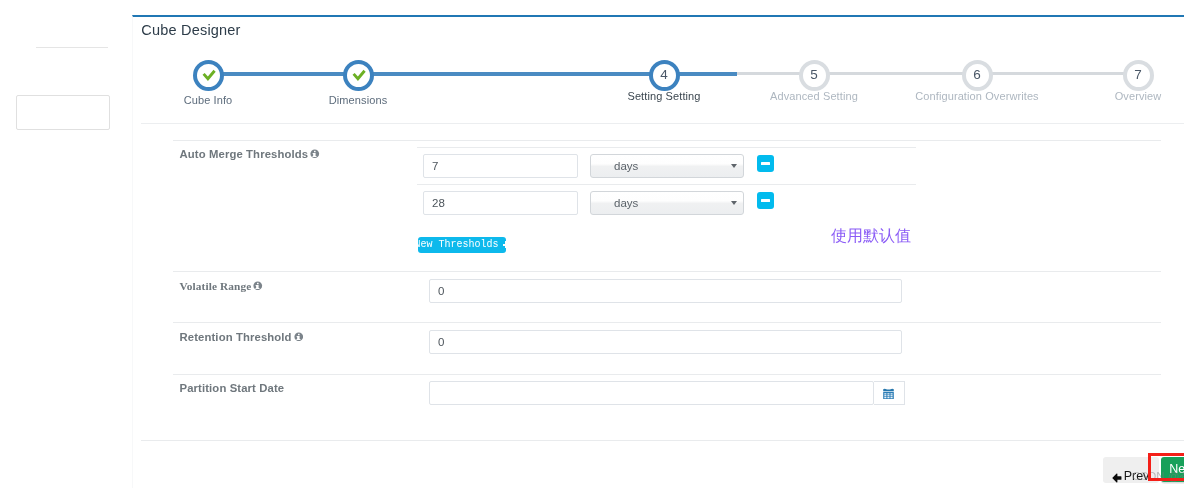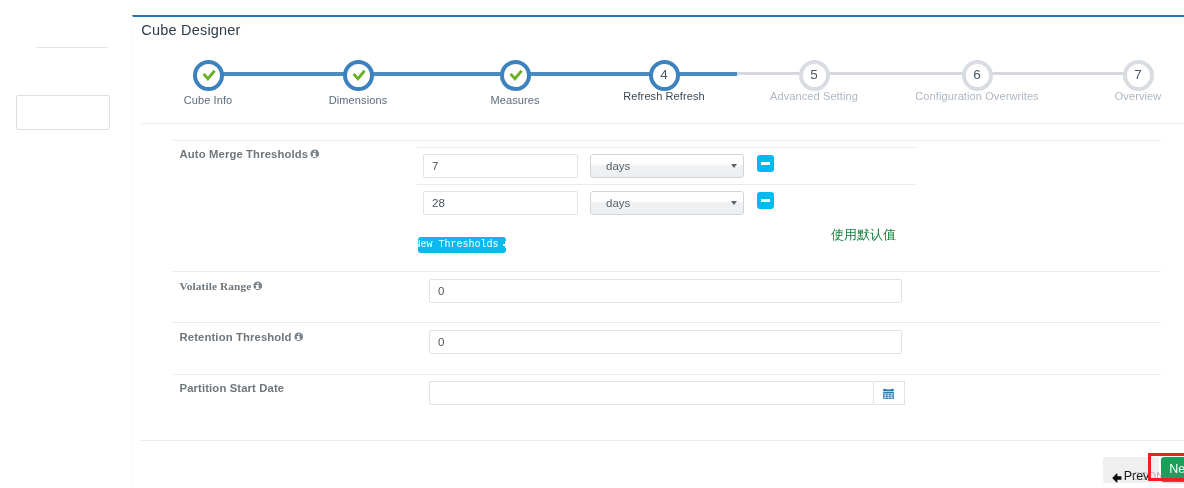--- a/index.html
+++ b/index.html
@@ -35,35 +35,35 @@
 
   
   .form{position:absolute;left:-97px;top:-17.2px;width:1184px;height:488px;pointer-events:none;}
   .flabel{position:absolute;font-family:"Liberation Sans",sans-serif;font-size:11.3px;font-weight:bold;color:#6f777d;letter-spacing:.12px;white-space:nowrap;line-height:1;}
   .fhr{position:absolute;height:1px;background:#e9ebed;}
   .fld{position:absolute;box-sizing:border-box;border:1px solid #dfe3e8;border-radius:2px;background:#fff;
        font-family:"Liberation Sans",sans-serif;font-size:11.5px;color:#4c545b;padding:0 8px;line-height:1;
        display:flex;align-items:center;padding-top:1px;}
   .sel{position:absolute;box-sizing:border-box;border:1px solid #d2d6da;border-radius:3px;
        background:linear-gradient(to bottom,#ffffff 0%,#fefefe 40%,#f0f1f2 52%,#eceef0 100%);
-       font-family:"Liberation Sans",sans-serif;font-size:11.5px;color:#5c636a;padding:0 15px;
+       font-family:"Liberation Sans",sans-serif;font-size:11.5px;color:#5c636a;padding:0 23px;
        display:flex;align-items:center;padding-top:1px;}
   .caret{position:absolute;right:6px;top:50%;margin-top:-2px;width:0;height:0;
          border-left:3px solid transparent;border-right:3px solid transparent;border-top:4.5px solid #5e646a;}
   .minus-btn{position:absolute;background:#02bbee;border-radius:3px;display:flex;align-items:center;justify-content:center;}
   .minus-btn i{display:block;width:9px;height:3px;background:#fff;border-radius:.5px;}
   .info-i{display:inline-block;width:9.5px;height:9.5px;margin-left:2px;vertical-align:-0.5px;}
   .newbtn{position:absolute;background:#0db9ec;border-radius:3px;color:#fff;font-size:10px;
           font-family:"Liberation Sans",sans-serif;display:flex;align-items:center;justify-content:center;gap:4px;
           letter-spacing:0px;white-space:nowrap;line-height:1;}
   .plus{position:relative;display:inline-block;width:7px;height:7px;flex:none;}
   .plus:before,.plus:after{content:"";position:absolute;background:#fff;}
   .plus:before{left:2.4px;top:0;width:2.4px;height:7px;}
   .plus:after{left:0;top:2.4px;width:7px;height:2.4px;}
-  .redtext{position:absolute;color:#15803d;font-size:13px;font-family:"DejaVu Sans",sans-serif;white-space:nowrap;line-height:1;}
+  .redtext{position:absolute;color:#8b5cf6;font-size:16px;font-family:"DejaVu Sans",sans-serif;white-space:nowrap;line-height:1;}
 
   
   .prevbtn{position:absolute;box-sizing:border-box;background:#efefef;border:none;border-radius:3px;
            display:flex;align-items:flex-end;justify-content:center;gap:2px;
            font-family:"Liberation Sans",sans-serif;font-size:12.5px;color:#141414;padding:0;line-height:1;}
   .nextbtn{position:absolute;box-sizing:border-box;background:#17a05a;border-radius:3px;
            display:flex;align-items:center;justify-content:flex-end;gap:1px;
            font-family:"Liberation Sans",sans-serif;font-size:12.5px;color:#ffffff;padding:0 8px 0 0;line-height:1;
            box-shadow:0 1.5px 0 rgba(0,0,0,.14);}
   .arrow-l,.arrow-r{display:block;flex:none;}
@@ -85,24 +85,21 @@
     <div class="panel-title">Cube Designer</div>
     <div class="stepper" id="stepper">
         <div class="trackbase" style="left:75px;width:930px"></div>
         <div class="trackfill" style="left:75px;width:529px"></div>
         <div class="step done" style="left:75px"><div class="circ"><svg class="chk" viewBox="0 0 23 23">
               <path d="M6.6 9.9 L10.9 14.7 L17.6 6.8" fill="none" stroke="#6cb024" stroke-width="2.9" stroke-linecap="butt" stroke-linejoin="miter"></path>
             </svg></div><span class="lbl">Cube Info</span></div>
         <div class="step done" style="left:225px"><div class="circ"><svg class="chk" viewBox="0 0 23 23">
               <path d="M6.6 9.9 L10.9 14.7 L17.6 6.8" fill="none" stroke="#6cb024" stroke-width="2.9" stroke-linecap="butt" stroke-linejoin="miter"></path>
             </svg></div><span class="lbl">Dimensions</span></div>
-        <div class="step done" style="left:382px"><div class="circ"><svg class="chk" viewBox="0 0 23 23">
-              <path d="M6.6 9.9 L10.9 14.7 L17.6 6.8" fill="none" stroke="#6cb024" stroke-width="2.9" stroke-linecap="butt" stroke-linejoin="miter"></path>
-            </svg></div><span class="lbl">Measures</span></div>
-        <div class="step cur" style="left:531px"><div class="circ"><span>4</span></div><span class="lbl">Refresh Refresh</span></div>
+        <div class="step cur" style="left:531px"><div class="circ"><span>4</span></div><span class="lbl">Setting Setting</span></div>
         <div class="step todo" style="left:681px"><div class="circ"><span>5</span></div><span class="lbl">Advanced Setting</span></div>
         <div class="step todo" style="left:844px"><div class="circ"><span>6</span></div><span class="lbl">Configuration Overwrites</span></div>
         <div class="step todo" style="left:1005px"><div class="circ"><span>7</span></div><span class="lbl">Overview</span></div>
       </div>
     <div class="hr-main"></div>
 
     <div class="form">
 
       <div class="fhr" style="left:136.5px;top:140px;width:988px;"></div>
       <div class="fhr" style="left:381px;top:147px;width:499px;"></div>

